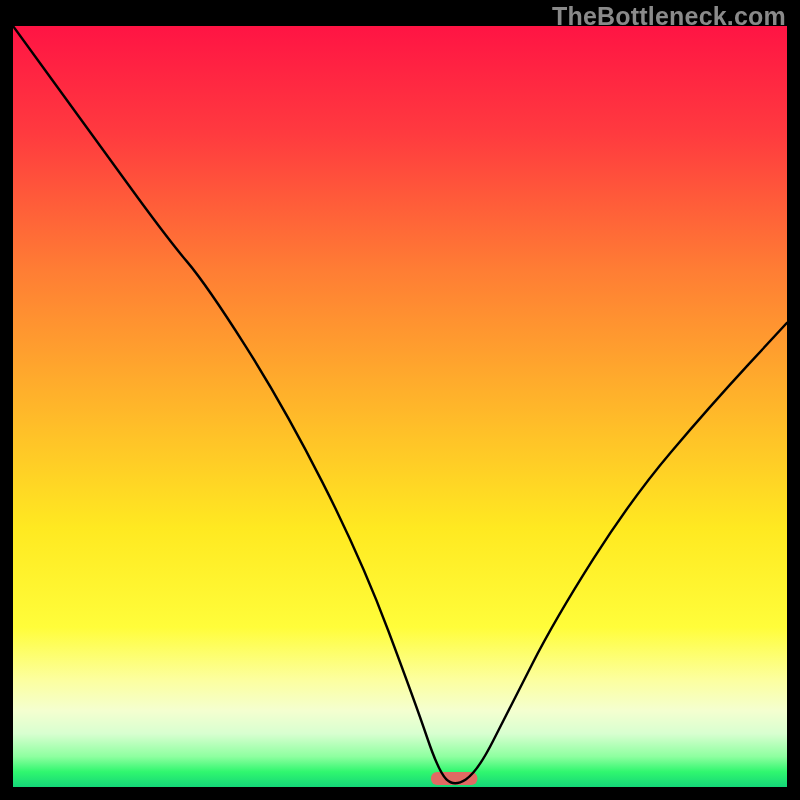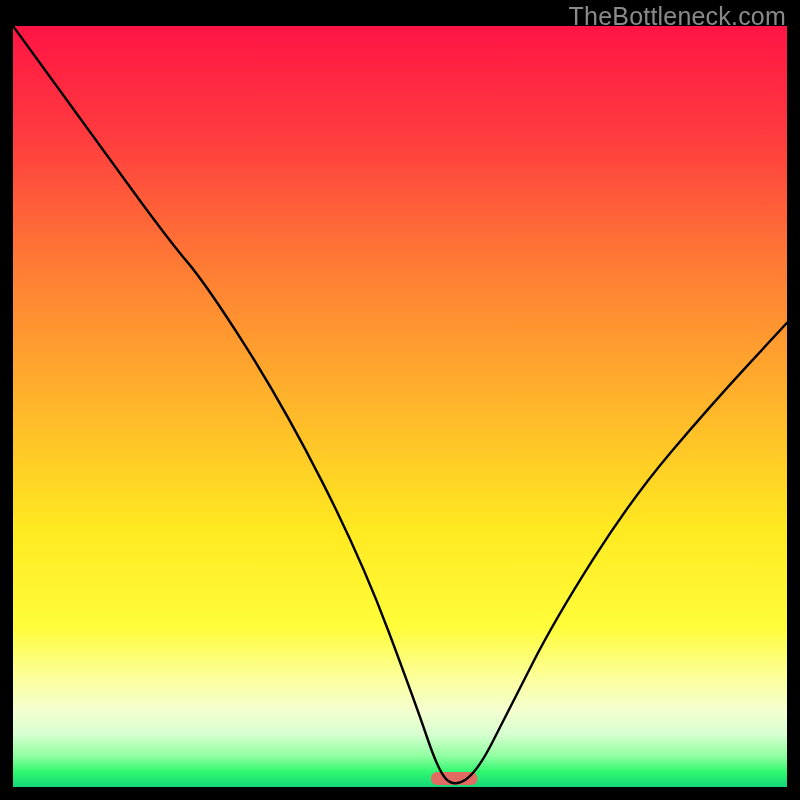--- a/index.html
+++ b/index.html
@@ -27,21 +27,21 @@
     height: 761px;
     
   }
   .watermark {
     position: absolute;
     top: 2px;
     right: 14px;
     color: #8a8a8a;
     font-size: 25px;
     letter-spacing: 0.2px;
-    font-weight: 400;
+    font-weight: 700;
   }
   svg {
     display: block;
   }
 </style>
 </head>
 <body>
 
 <div class="frame">
 

